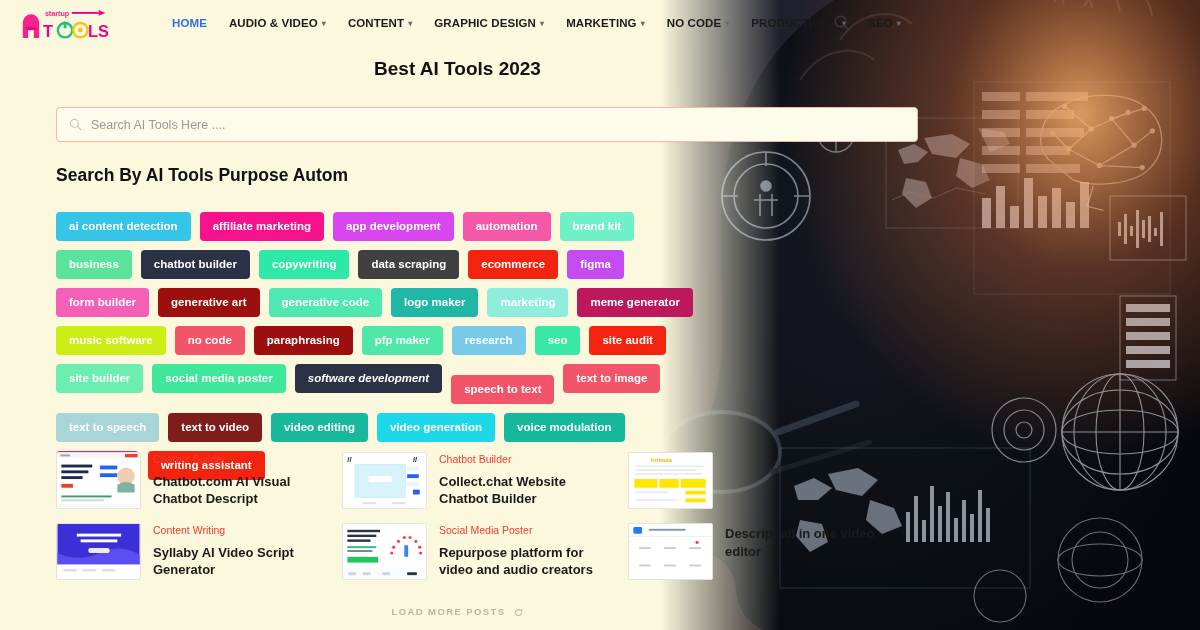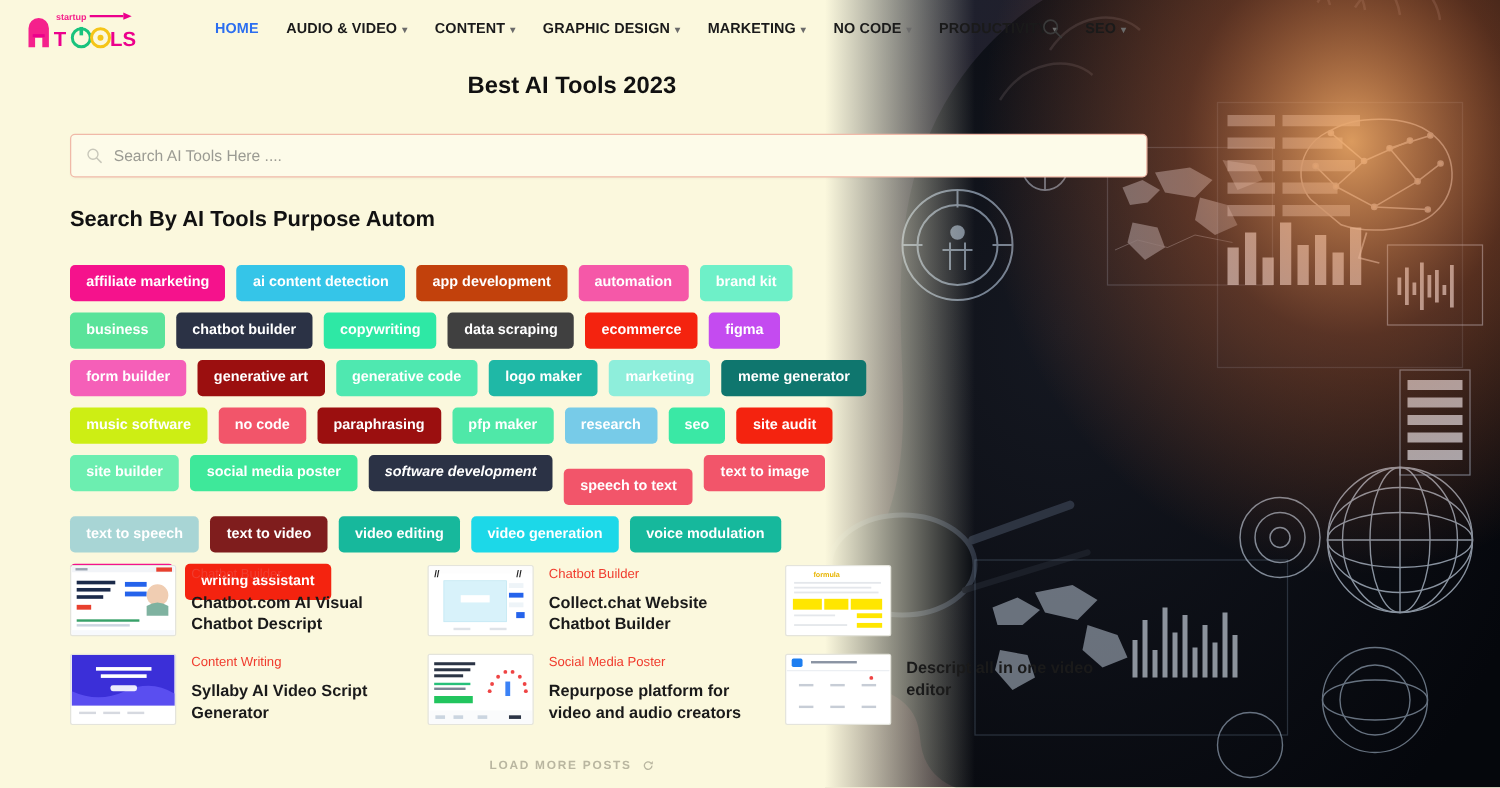--- a/index.html
+++ b/index.html
@@ -185,37 +185,37 @@
     <svg class="mag" viewBox="0 0 14 14">
       <circle cx="5.8" cy="5.8" r="4.3" fill="none" stroke="#8a8a82" stroke-width="1.2"></circle>
       <line x1="9" y1="9" x2="12.8" y2="12.8" stroke="#8a8a82" stroke-width="1.3" stroke-linecap="round"></line>
     </svg>
     <input type="text" placeholder="Search AI Tools Here ...." style="">
   </div>
 
   <div class="section-heading">Search By AI Tools Purpose Autom</div>
 
   <div class="tags" id="tags">
+      <div class="tag" style="background: rgb(53, 197, 232);">ai content detection</div>
       <div class="tag" style="background: rgb(245, 18, 140);">affiliate marketing</div>
-      <div class="tag" style="background: rgb(53, 197, 232);">ai content detection</div>
-      <div class="tag" style="background: #c2410c;">app development</div>
+      <div class="tag" style="background: #d946ef;">app development</div>
       <div class="tag" style="background: rgb(245, 88, 168);">automation</div>
       <div class="tag" style="background: rgb(110, 240, 200); color: rgb(255, 255, 255);">brand kit</div>
       <div class="tag" style="background: rgb(90, 227, 154);">business</div>
       <div class="tag" style="background: rgb(43, 50, 69);">chatbot builder</div>
       <div class="tag" style="background: rgb(46, 232, 165);">copywriting</div>
       <div class="tag" style="background: #404040;">data scraping</div>
       <div class="tag" style="background: rgb(244, 35, 15);">ecommerce</div>
       <div class="tag" style="background: rgb(196, 75, 240);">figma</div>
       <div class="tag" style="background: rgb(245, 95, 184);">form builder</div>
       <div class="tag" style="background: rgb(155, 15, 15);">generative art</div>
       <div class="tag" style="background: rgb(79, 232, 176); color: rgb(255, 255, 255);">generative code</div>
       <div class="tag" style="background: rgb(31, 184, 166);">logo maker</div>
       <div class="tag" style="background: rgb(142, 238, 219); color: rgb(255, 255, 255);">marketing</div>
-      <div class="tag" style="background: #0f766e;">meme generator</div>
+      <div class="tag" style="background: #be185d;">meme generator</div>
       <div class="tag" style="background: rgb(205, 238, 20); color: rgb(255, 255, 255);">music software</div>
       <div class="tag" style="background: rgb(242, 85, 106);">no code</div>
       <div class="tag" style="background: rgb(155, 15, 15);">paraphrasing</div>
       <div class="tag" style="background: rgb(79, 232, 168); color: rgb(255, 255, 255);">pfp maker</div>
       <div class="tag" style="background: rgb(119, 203, 232); color: rgb(255, 255, 255);">research</div>
       <div class="tag" style="background: rgb(58, 232, 165);">seo</div>
       <div class="tag" style="background: rgb(244, 35, 15);">site audit</div>
       <div class="tag" style="background: rgb(108, 238, 176); color: rgb(255, 255, 255);">site builder</div>
       <div class="tag" style="background: rgb(62, 232, 154);">social media poster</div>
       <div class="tag" style="background: rgb(43, 50, 69); font-style: italic;">software development</div>

